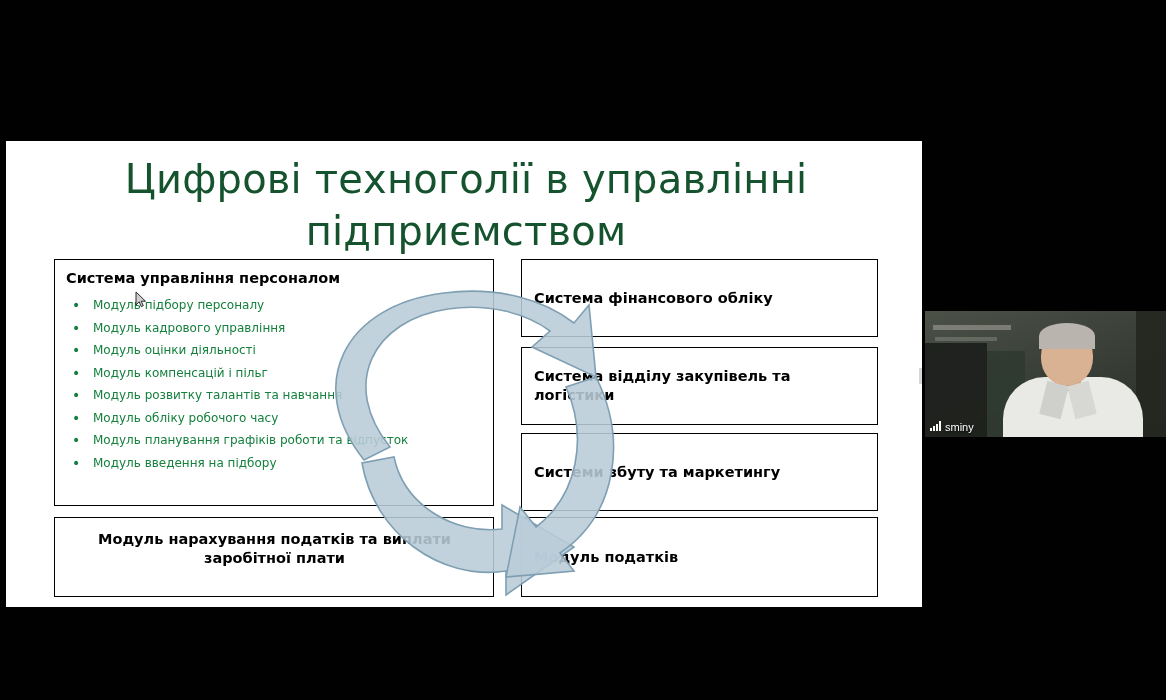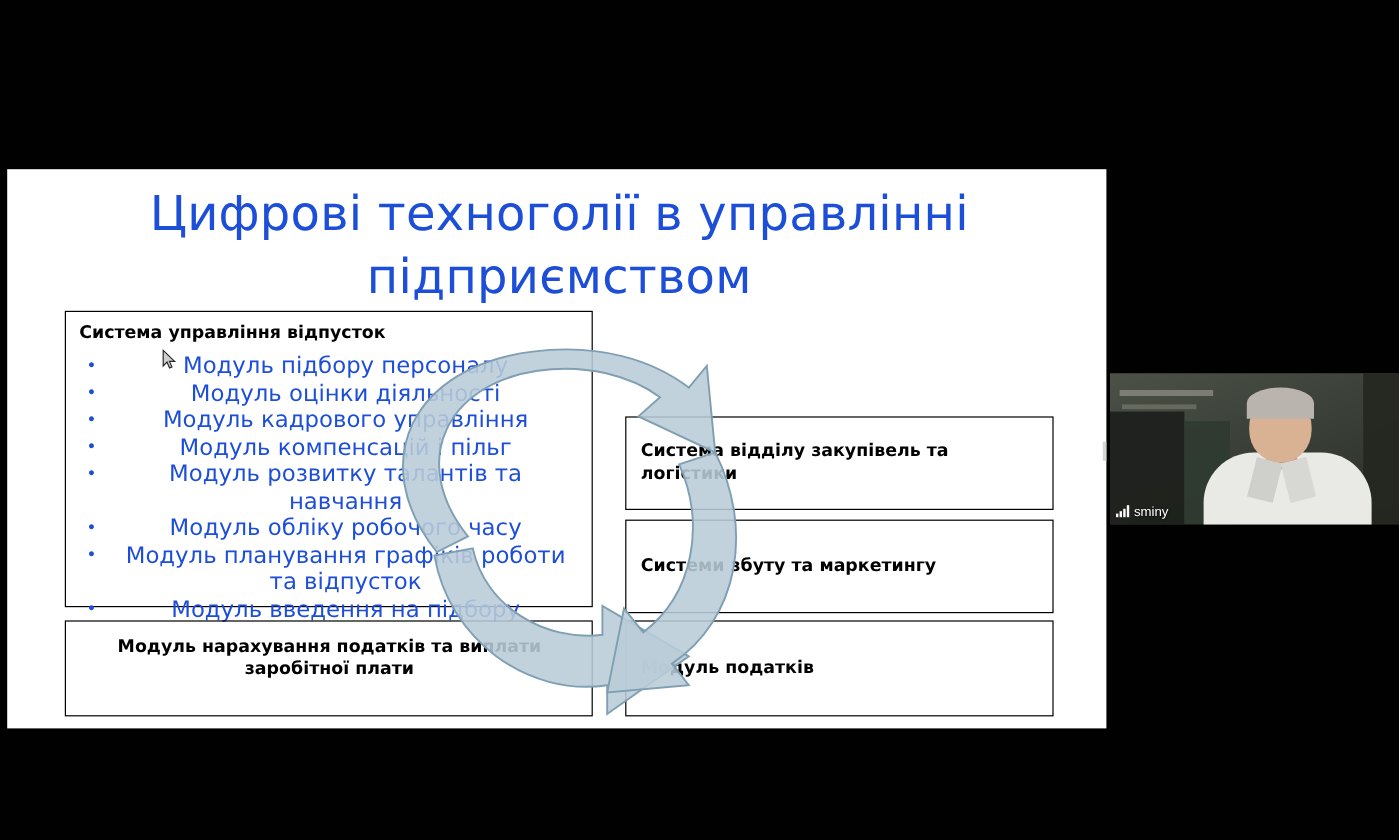--- a/index.html
+++ b/index.html
@@ -35,21 +35,21 @@
 
   #slide-title {
     position: absolute;
     left: 40px;
     top: 12px;
     width: 840px;
     text-align: center;
     font-family: "DejaVu Sans", sans-serif;
     font-size: 40px;
     line-height: 52px;
-    color: #1d4ed8;
+    color: #14532d;
     letter-spacing: 0.2px;
   }
 
   
   #cursor {
     position: absolute;
     left: 129px;
     top: 150px;
     width: 12px;
     height: 18px;
@@ -86,27 +86,26 @@
     width: 440px; height: 247px;
     padding: 9px 10px 0 11px;
   }
   #box-hr ul {
     margin: 6px 0 0 0;
     padding: 0;
     list-style: none;
   }
   #box-hr li {
     font-family: "DejaVu Sans", sans-serif;
-    font-size: 19px;
-    color: #1d4ed8;
+    font-size: 12px;
+    color: #15803d;
     line-height: 22.5px;
     padding-left: 27px;
     position: relative;
     white-space: pre-line;
-    text-align: center;
   }
   #box-hr li::before {
     content: "\2022";
     position: absolute;
     left: 6px;
     top: 0;
     font-size: 14px;
   }
 
   
@@ -272,37 +271,40 @@
 
 <div id="stage">
 
   <div id="slide">
 
     <div id="slide-title">Цифрові техноголії в управлінні підприємством</div>
 
     <div id="diagram">
 
       <div class="box" id="box-hr">
-        <div class="box-title">Система управління відпусток</div>
+        <div class="box-title">Система управління персоналом</div>
         <ul>
           <li>Модуль підбору персоналу</li>
+          <li>Модуль кадрового управління</li>
           <li>Модуль оцінки діяльності</li>
-          <li>Модуль кадрового управління</li>
           <li>Модуль компенсацій і пільг</li>
           <li>Модуль розвитку талантів та навчання</li>
           <li>Модуль обліку робочого часу</li>
           <li>Модуль планування графіків роботи та відпусток</li>
           <li>Модуль введення на підбору</li>
         </ul>
       </div>
 
       <div class="box" id="box-tax">
         <div class="box-title">Модуль нарахування податків та виплати заробітної плати</div>
       </div>
 
+      <div class="box box-right" id="box-fin">
+        <div class="box-title">Система фінансового обліку</div>
+      </div>
       <div class="box box-right" id="box-sales">
         <div class="box-title">Системи збуту та маркетингу</div>
       </div>
       <div class="box box-right" id="box-proc">
         <div class="box-title">Система відділу закупівель та логістики</div>
       </div>
       <div class="box box-right" id="box-anal">
         <div class="box-title">Модуль податків</div>
       </div>
 

